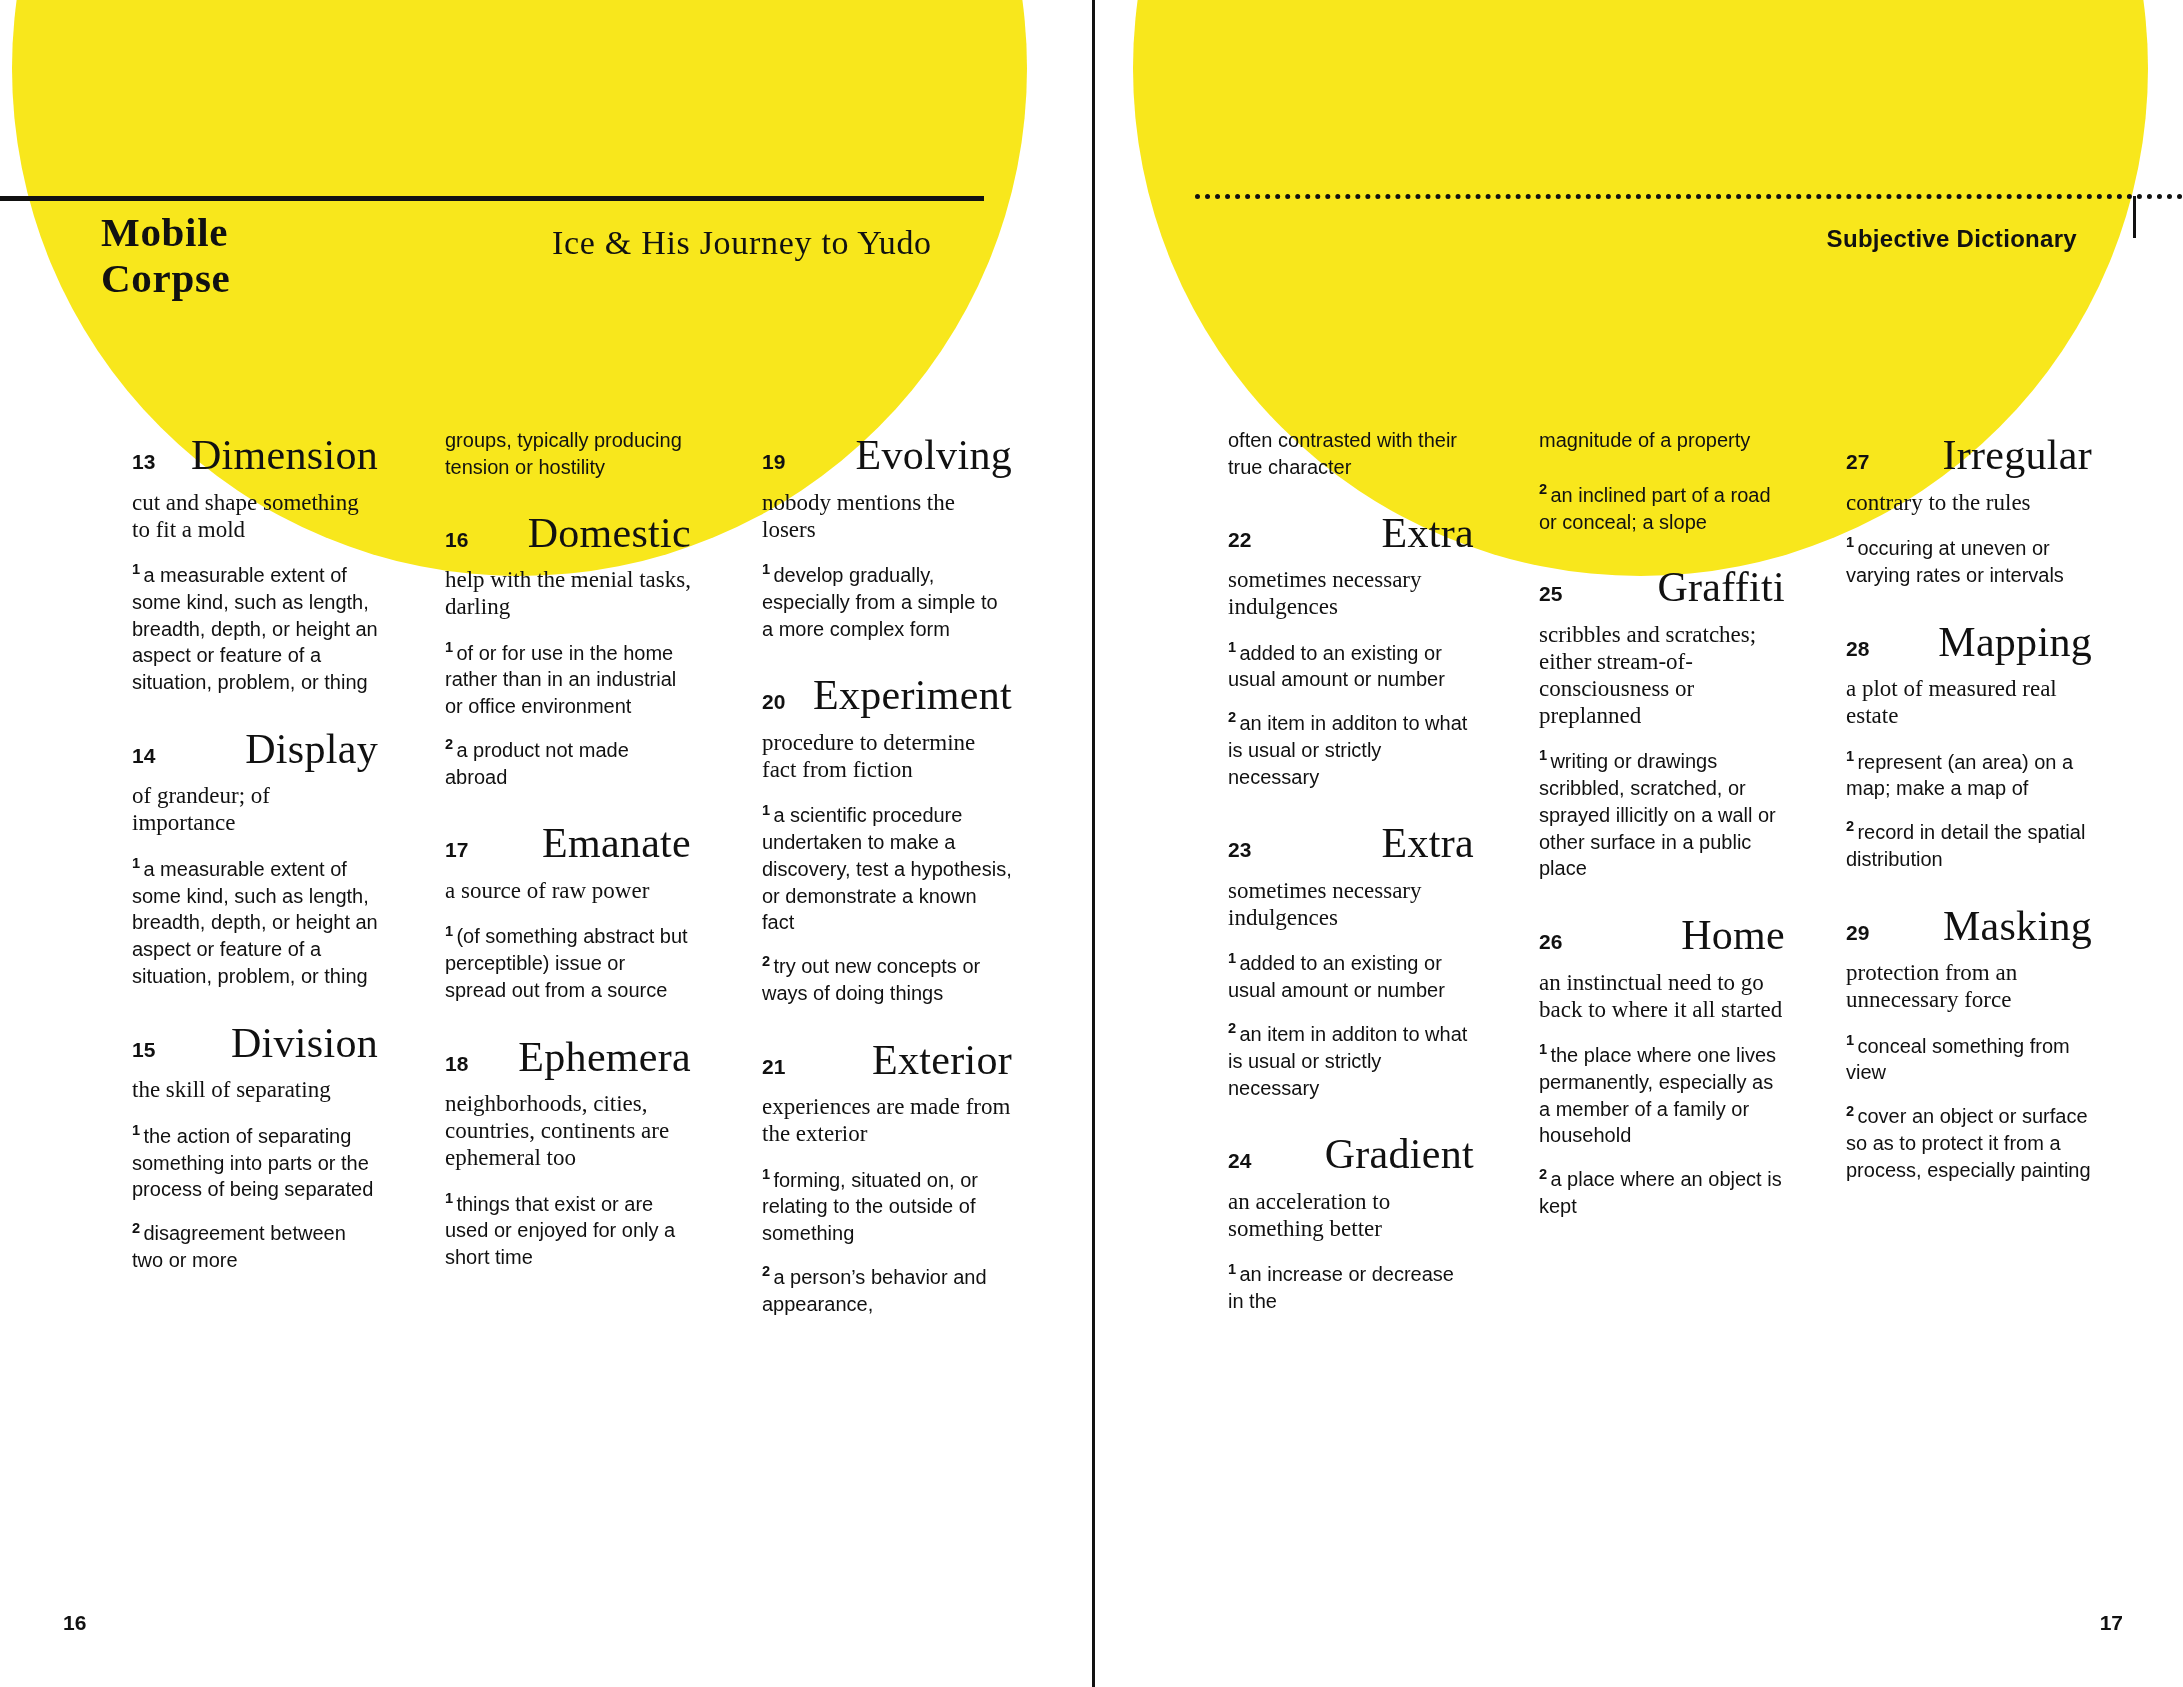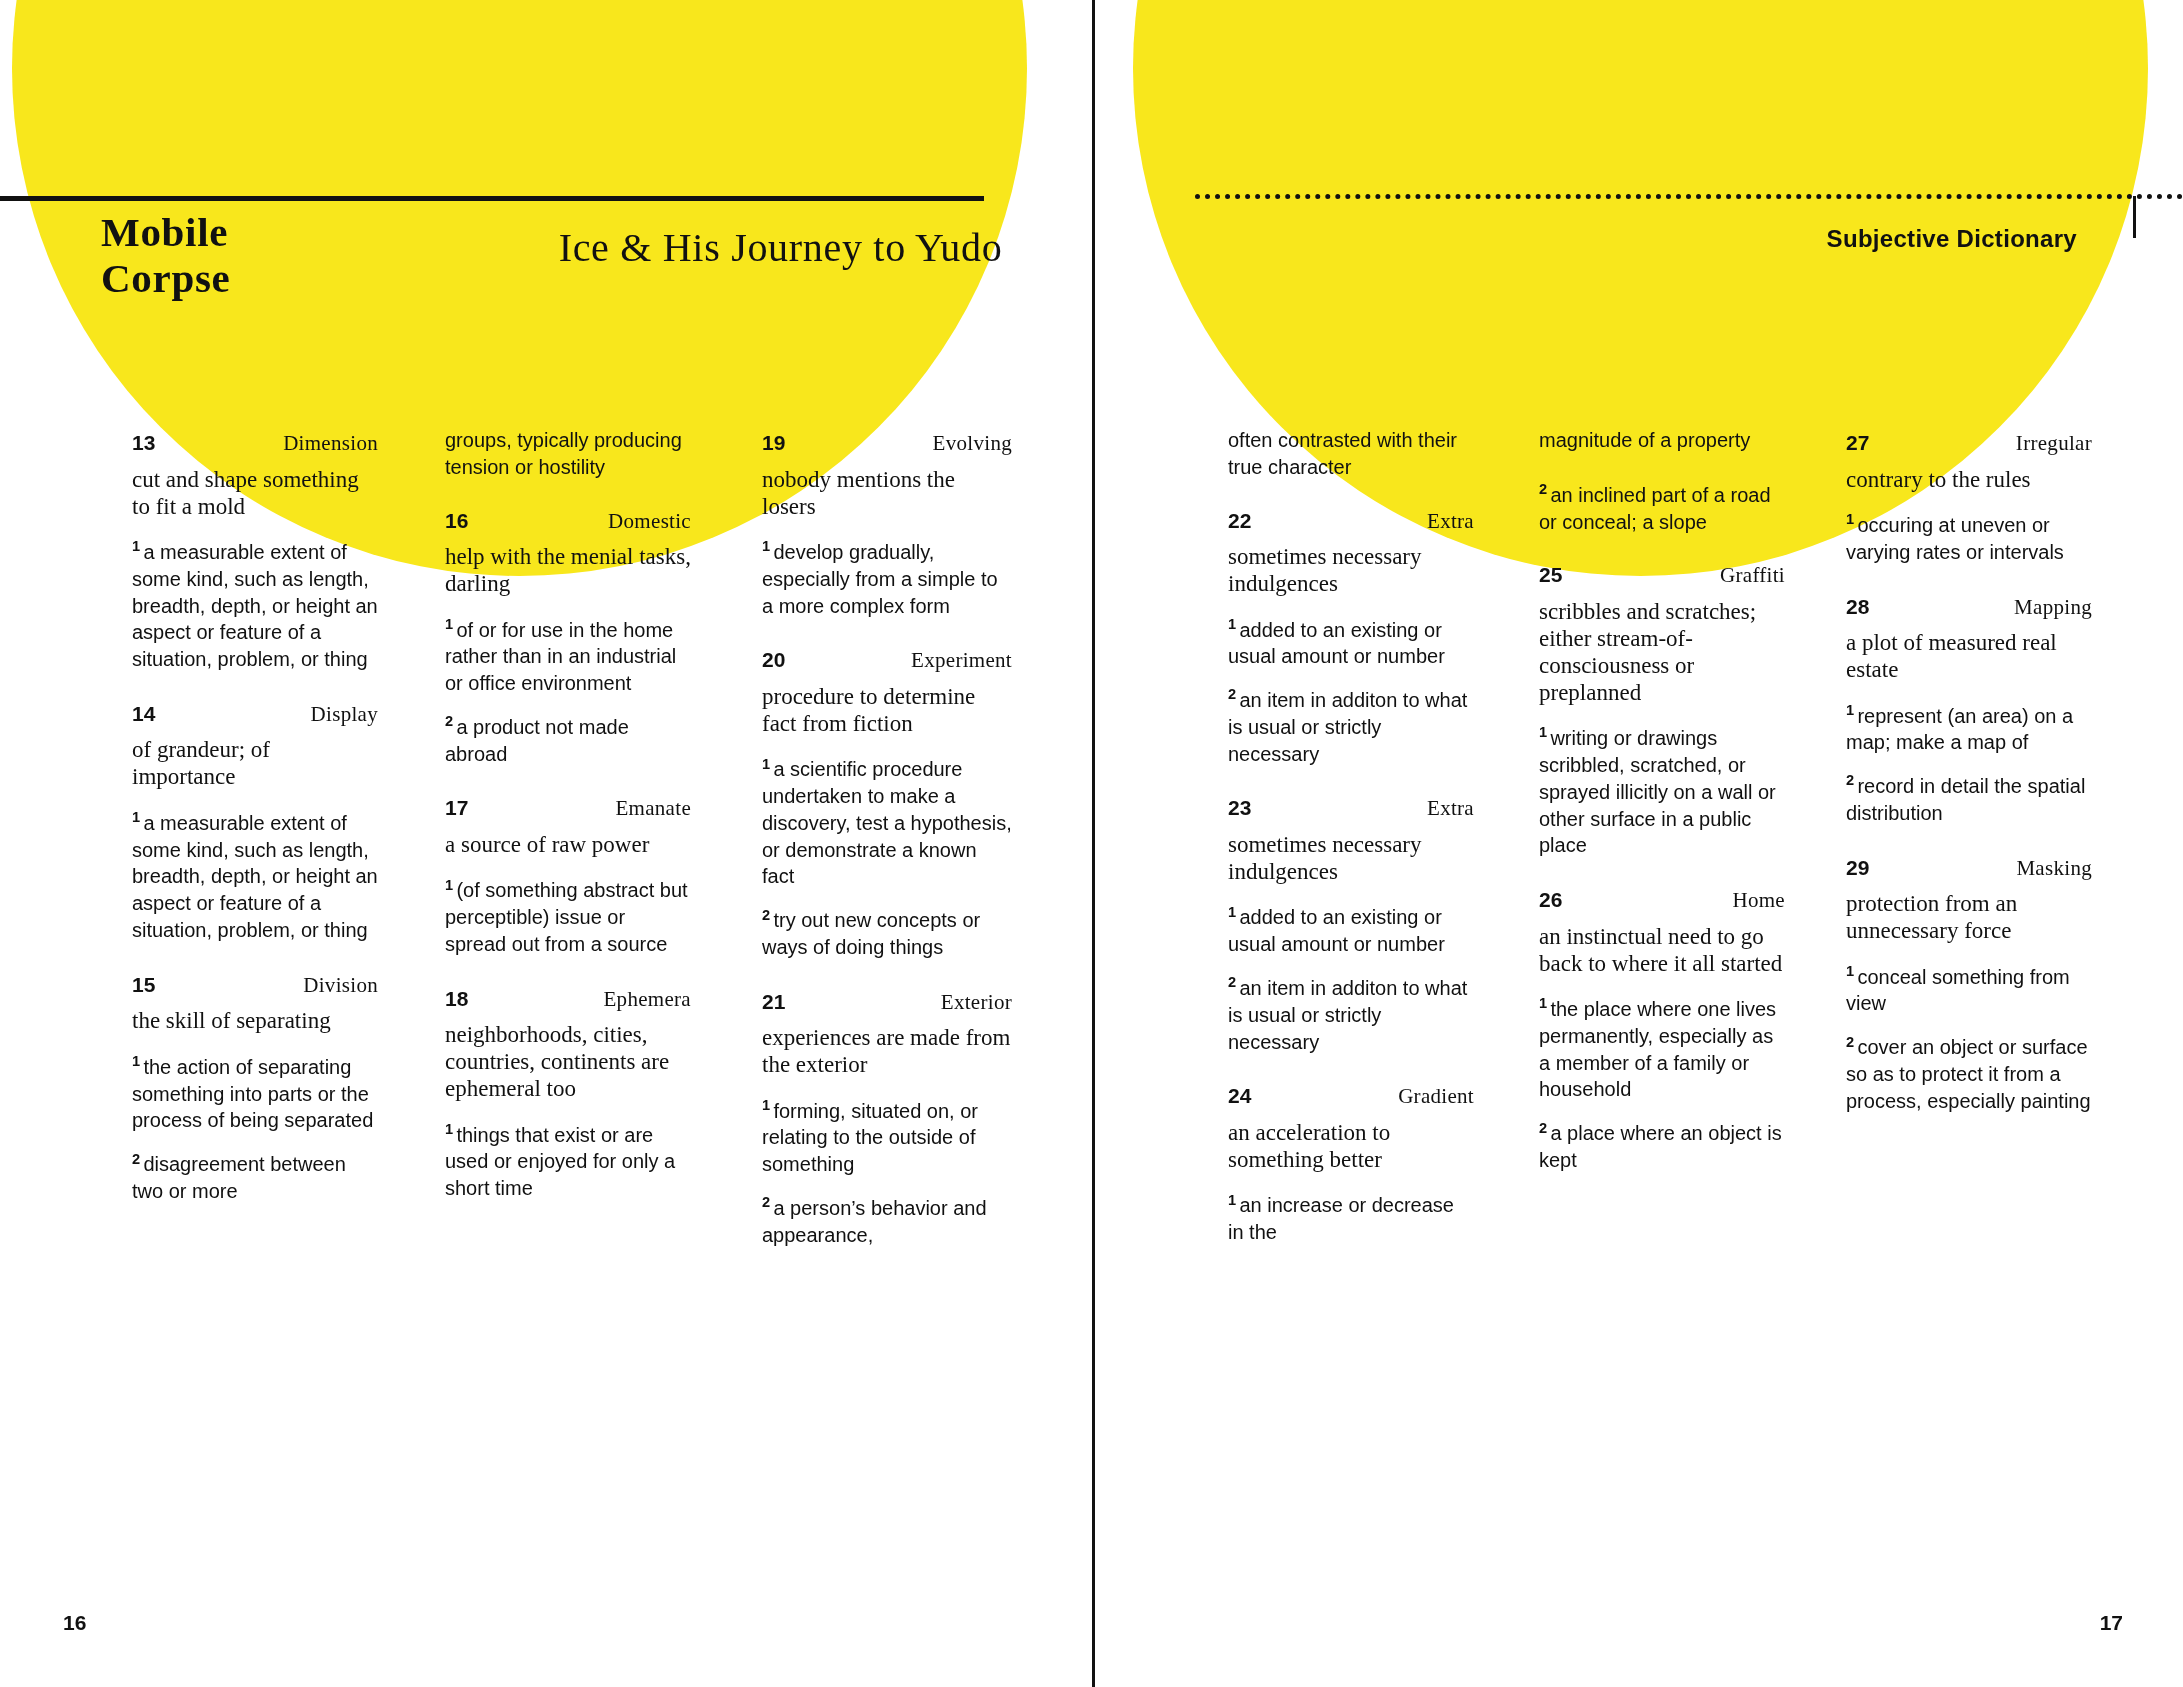--- a/index.html
+++ b/index.html
@@ -44,23 +44,23 @@
   }
 
   .book-title {
     position: absolute; left: 101px; top: 210px;
     font-family: "Liberation Serif", serif;
     font-weight: 700; font-size: 41px; line-height: 1.12;
     white-space: pre-line; letter-spacing: 0.7px;
   }
   .center-header {
     position: absolute; left: 552px; top: 224px; width: 457px;
-    text-align: center;
-    font-family: "Liberation Serif", serif;
-    font-weight: 500; font-size: 40px; letter-spacing: 0.7px;
+    text-align: left;
+    font-family: "Liberation Serif", serif;
+    font-weight: 500; font-size: 34px; letter-spacing: 0.7px;
   }
   .right-header {
     position: absolute; right: 106px; top: 225px;
     font-size: 24px; font-weight: 700; letter-spacing: 0.3px;
   }
 
   .page-num { position: absolute; bottom: 52px; font-size: 21px; font-weight: 700; }
   .page-num.left  { left: 63px; }
   .page-num.right { right: 60px; }
 
@@ -74,21 +74,21 @@
   .col-r3 { left: 1846px; top: 431px; width: 246px; }
 
   .entry { margin-bottom: 29px; }
   .entry-head {
     display: flex; justify-content: space-between; align-items: baseline;
     margin-bottom: 10.6px;
   }
   .entry-num { font-size: 21px; font-weight: 700; }
   .entry-term {
     font-family: "Liberation Serif", serif;
-    font-size: 21px; font-weight: 500; letter-spacing: 0.3px;
+    font-size: 42px; font-weight: 500; letter-spacing: 0.3px;
   }
   .entry-subtitle {
     font-family: "Liberation Serif", serif;
     font-size: 23px; font-weight: 500; line-height: 1.17;
     margin-bottom: 18.5px;
   }
   .def { font-size: 20px; line-height: 1.34; margin-bottom: 17px; }
   .def .sup {
     font-weight: 700; font-size: 14.6px;
     vertical-align: super; line-height: 0; margin-right: 3.3px;

